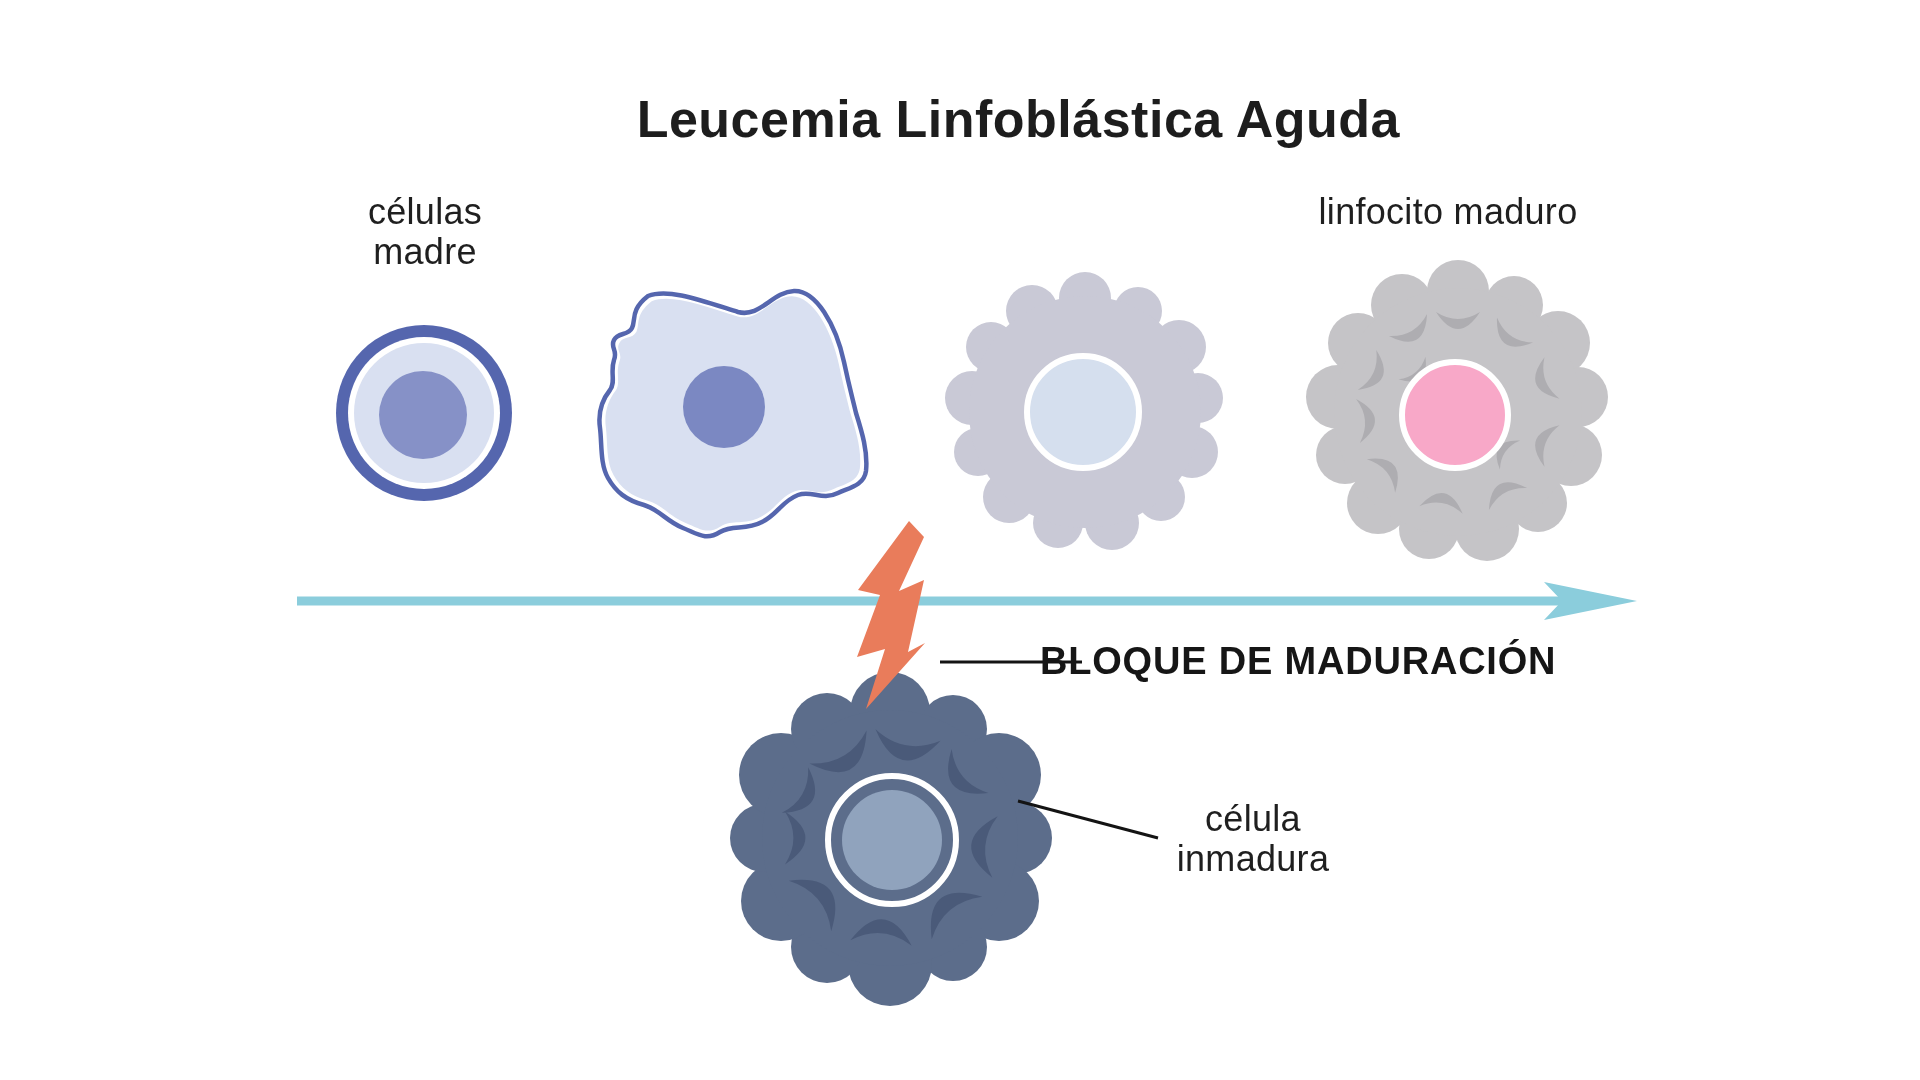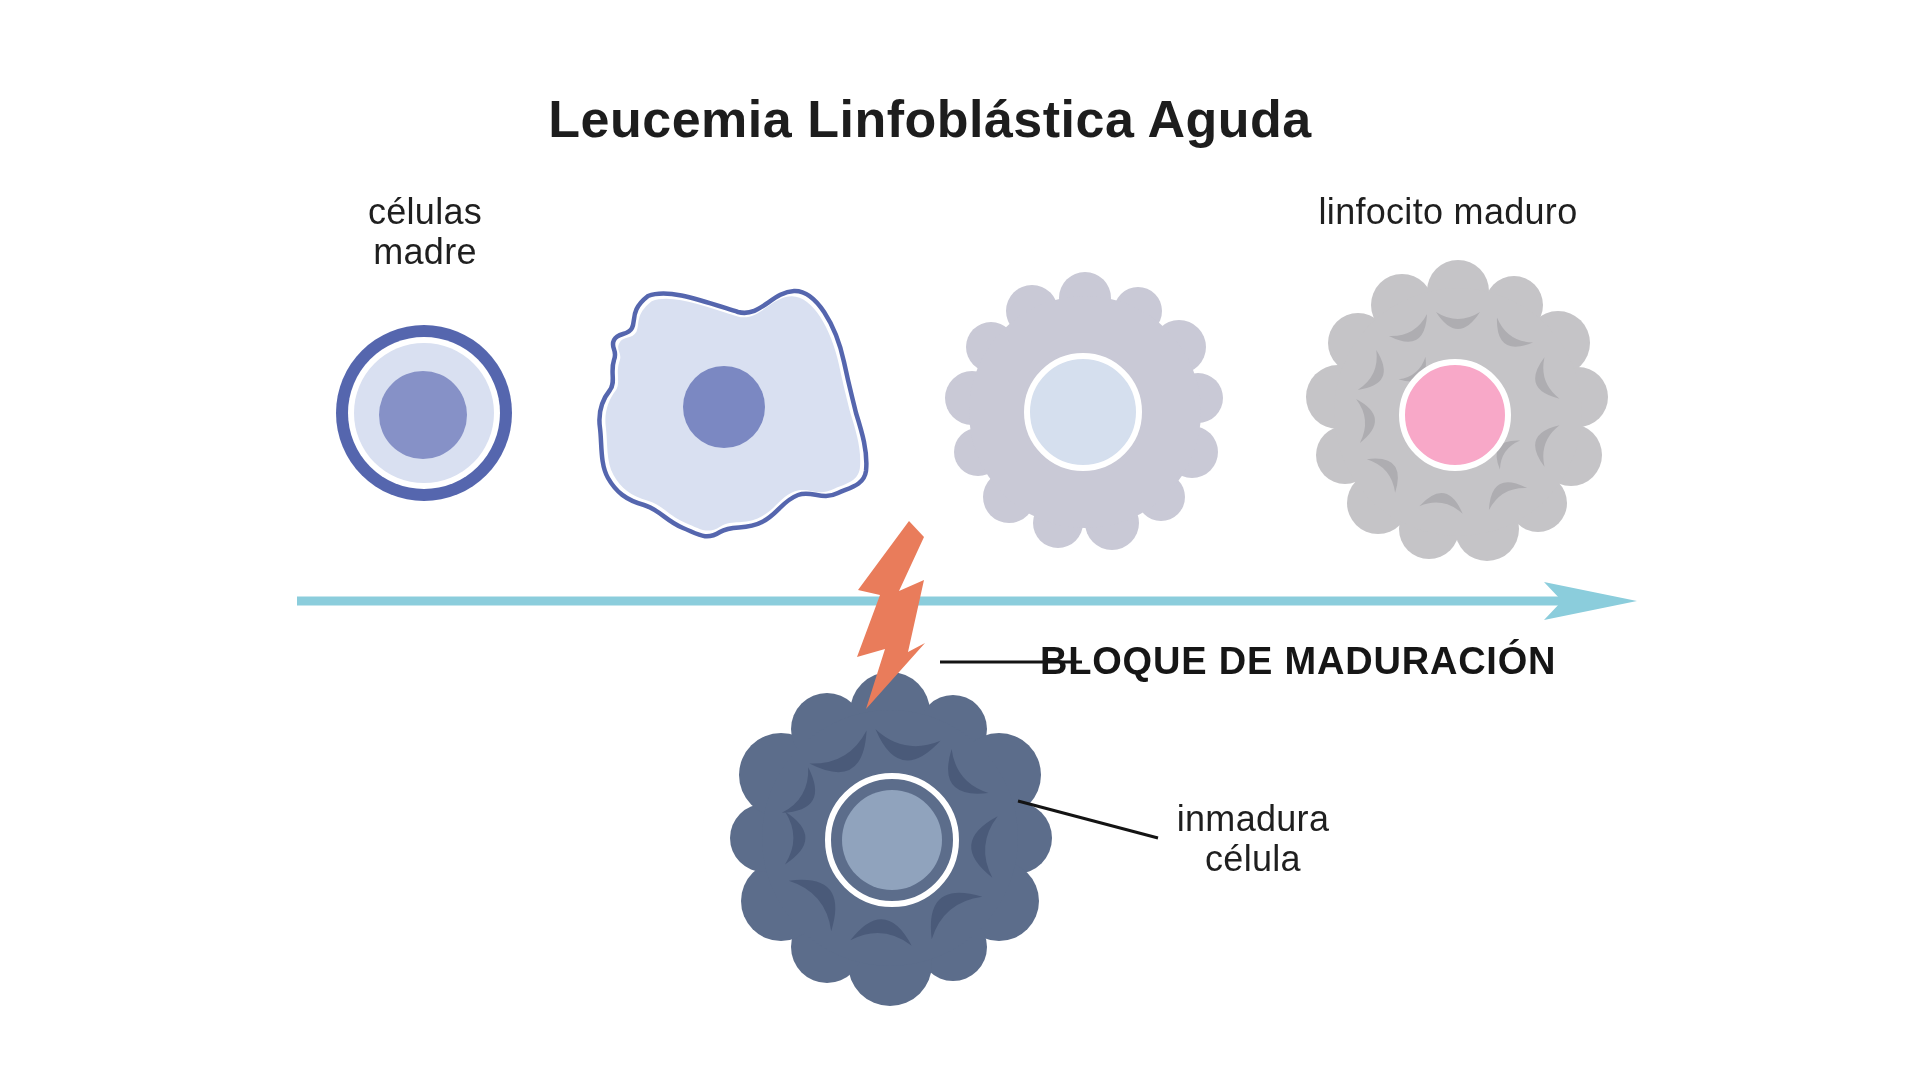--- a/index.html
+++ b/index.html
@@ -3,21 +3,21 @@
 <meta charset="utf-8">
 <style>
   html,body{margin:0;padding:0;background:#ffffff;}
   .canvas{
     position:relative;width:1920px;height:1080px;overflow:hidden;background:#ffffff;
     font-family:"Liberation Sans", sans-serif;
   }
   .gfx{position:absolute;left:0;top:0;width:1920px;height:1080px;}
   .page-title{
     position:absolute;left:460px;top:56px;width:940px;
-    font-size:52px;font-weight:bold;color:#1d1d1d;text-align:center;
+    font-size:52px;font-weight:bold;color:#1d1d1d;text-align:right;
     letter-spacing:0.5px;line-height:56px;
   }
   .label{
     position:absolute;font-size:36px;line-height:40px;color:#1f1f1f;
     text-align:center;letter-spacing:0.3px;
   }
   .label span{display:block;}
   .label-stem{left:275px;top:192px;width:300px;}
   .label-mature{left:1198px;top:192px;width:500px;}
   .label-immature{left:1103px;top:799px;width:300px;}
@@ -164,17 +164,17 @@
     <span>madre</span>
   </div>
 
   <div class="label label-mature">
     <span>linfocito maduro</span>
   </div>
 
   <div class="label-block">BLOQUE DE MADURACIÓN</div>
 
   <div class="label label-immature">
+    <span>célula</span>
     <span>inmadura</span>
-    <span>célula</span>
   </div>
 
 </div>
 
 </body></html>

